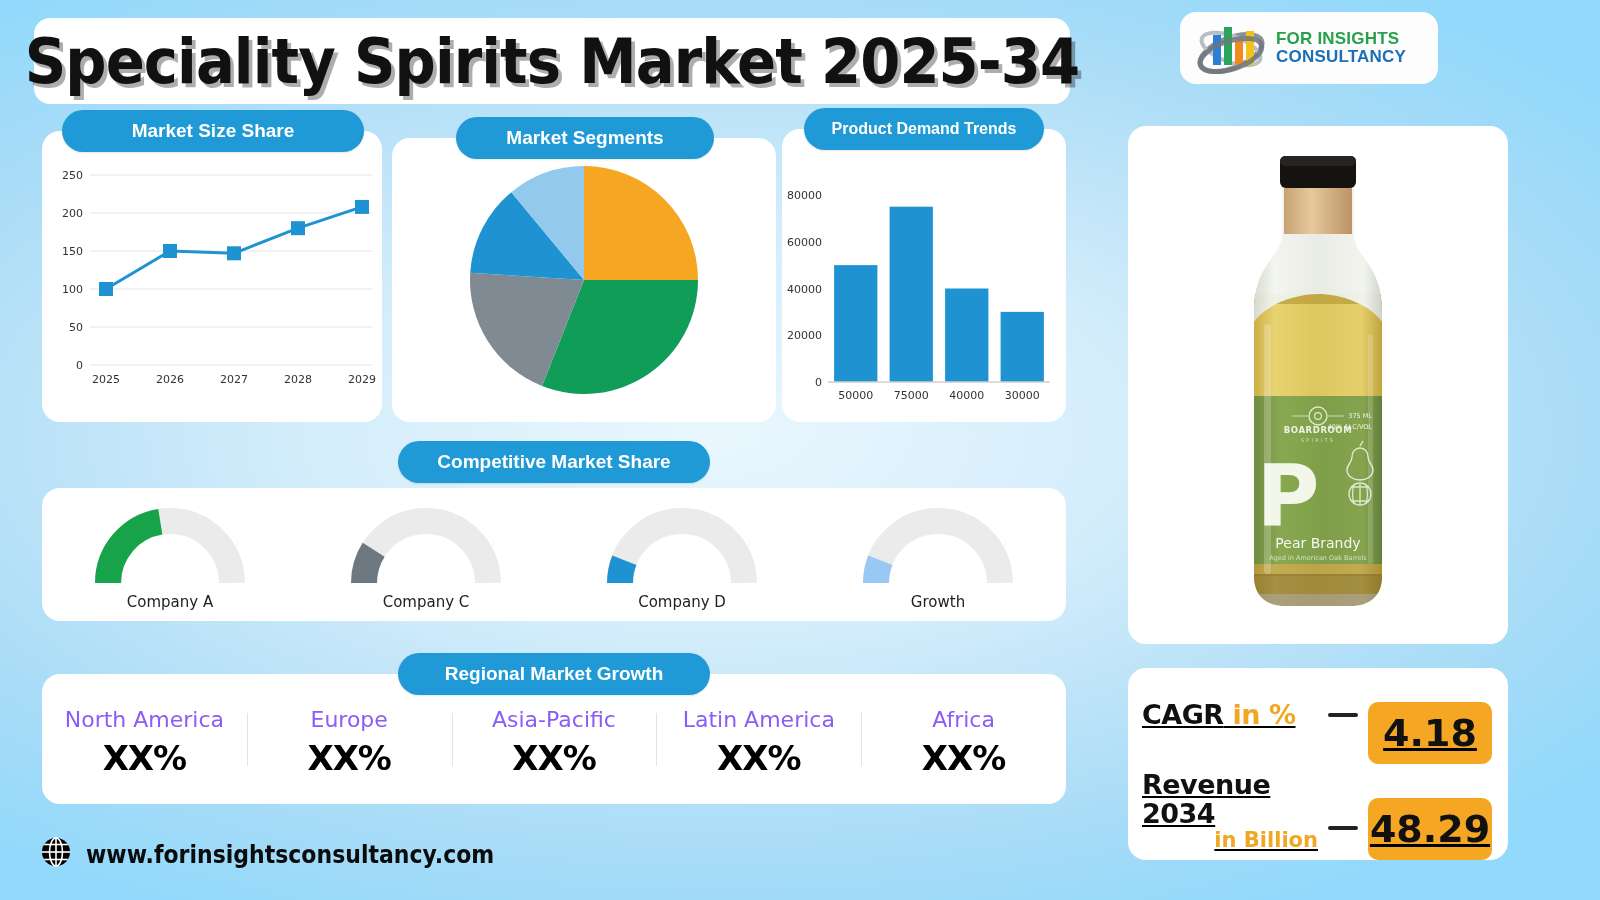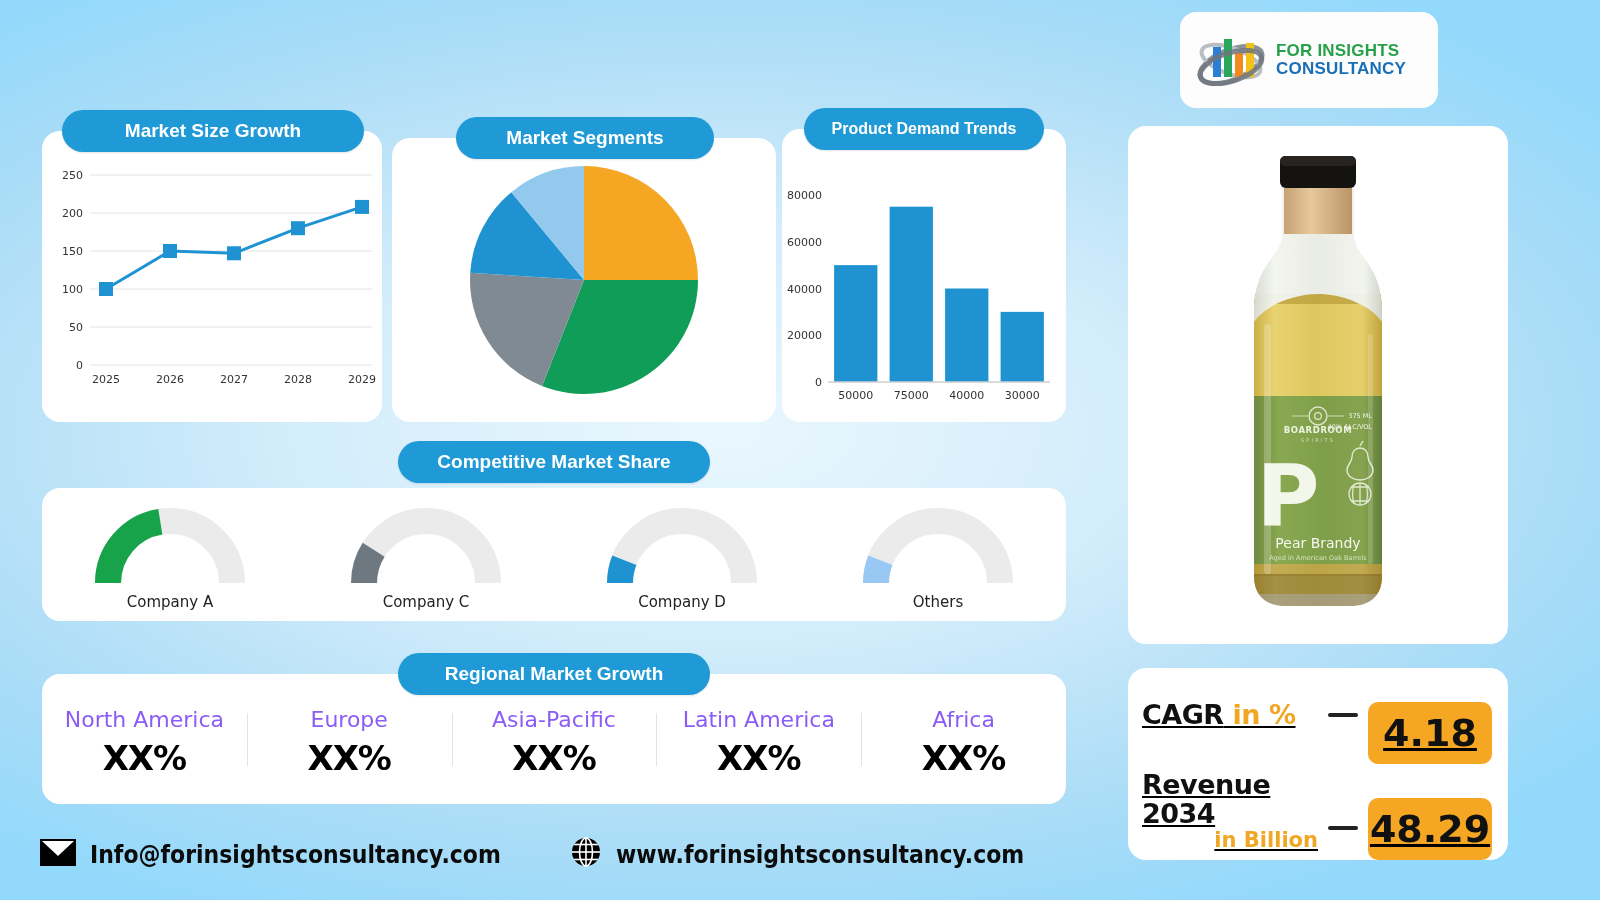--- a/index.html
+++ b/index.html
@@ -21,21 +21,21 @@
     display:flex; align-items:center; justify-content:center;
   }
   .title-text{
     font-family:"DejaVu Sans", sans-serif;
     font-weight:bold; font-size:62px; letter-spacing:-1px;
     color:#111; white-space:nowrap;
     transform:scaleX(.93); transform-origin:center;
     text-shadow:4px 4px 0 rgba(0,0,0,.32);
   }
   .logo-plate{
-    position:absolute; left:1180px; top:12px; width:258px; height:96px;
+    position:absolute; left:1180px; top:12px; width:258px; height:72px;
     background:#fdfdfd; border-radius:16px;
     display:flex; align-items:center; gap:8px; padding:0 14px;
   }
   .logo-mark{ position:relative; width:74px; height:58px; flex:0 0 auto; }
   .logo-text{ line-height:1.06; }
   .logo-l1{ color:#27a04a; font-weight:bold; font-size:17px; letter-spacing:.2px; }
   .logo-l2{ color:#1a6fb5; font-weight:bold; font-size:17px; letter-spacing:.2px; }
 
   
   .card{ position:absolute; background:#fff; border-radius:18px; }
@@ -88,40 +88,43 @@
   .kpi-dash{ width:30px; height:4px; background:#222; border-radius:2px; margin:0 10px; flex:0 0 auto;}
   .kpi-val{ width:124px; height:62px; background:#f5a623; border-radius:10px;
             display:flex; align-items:center; justify-content:center;
             font-size:38px; font-weight:bold; color:#111; font-family:"DejaVu Sans",sans-serif;margin-top:36px;}
 </style>
 </head>
 <body>
 
 <div class="page">
 
+  <div class="title-plate">
+    <div class="title-text">Speciality Spirits Market 2025-34</div>
+  </div>
 
   <div class="logo-plate">
     <div class="logo-mark">
       <svg width="74" height="58" viewBox="0 0 74 58">
         <ellipse cx="37" cy="34" rx="33" ry="15" fill="none" stroke="#8b9298" stroke-width="5" transform="rotate(-22 37 34)"></ellipse>
         <ellipse cx="37" cy="30" rx="31" ry="13" fill="none" stroke="#b9bec2" stroke-width="4" transform="rotate(20 37 30)"></ellipse>
         <rect x="19" y="16" width="8" height="30" fill="#2b7fd4"></rect>
         <rect x="30" y="8" width="8" height="38" fill="#2aa65c"></rect>
         <rect x="41" y="22" width="8" height="24" fill="#ef8b1f"></rect>
         <rect x="52" y="12" width="8" height="34" fill="#f2c21a"></rect>
         <ellipse cx="37" cy="36" rx="32" ry="14" fill="none" stroke="#6f767c" stroke-width="5" transform="rotate(-18 37 36)" opacity=".85"></ellipse>
       </svg>
     </div>
     <div class="logo-text">
       <div class="logo-l1">FOR INSIGHTS</div>
       <div class="logo-l2">CONSULTANCY</div>
     </div>
   </div>
 
-  <div class="badge" style="left:62px; top:110px; width:302px;">Market Size Growth</div>
+  <div class="badge" style="left:62px; top:110px; width:302px;">Market Size Share</div>
   <div class="card" style="left:42px; top:131px; width:340px; height:291px;">
     <svg class="chart-area" style="left:0; top:30px;" width="340" height="250" viewBox="0 0 340 250">
       <g id="ms-grid">
           <line x1="48" y1="204" x2="330" y2="204" stroke="#e4e4e4" stroke-width="1"></line>
           <line x1="48" y1="166" x2="330" y2="166" stroke="#e4e4e4" stroke-width="1"></line>
           <line x1="48" y1="128" x2="330" y2="128" stroke="#e4e4e4" stroke-width="1"></line>
           <line x1="48" y1="90" x2="330" y2="90" stroke="#e4e4e4" stroke-width="1"></line>
           <line x1="48" y1="52" x2="330" y2="52" stroke="#e4e4e4" stroke-width="1"></line>
           <line x1="48" y1="14" x2="330" y2="14" stroke="#e4e4e4" stroke-width="1"></line>
         </g>
@@ -212,21 +215,21 @@
             <path d="M22,84.00000000000001 A62,62 0 0,1 145.99990556862383,83.89178964131429" fill="none" stroke="#ebebeb" stroke-width="26" stroke-linecap="butt"></path>
             <path d="M22,84.00000000000001 A62,62 0 0,1 26.3538578749284,61.176277733549995" fill="none" stroke="#1f93d2" stroke-width="26" stroke-linecap="butt"></path>
           </svg>
           <div class="gauge-label">Company D</div>
         </div>
         <div class="gauge">
           <svg width="168" height="92" viewBox="0 0 168 92">
             <path d="M22,84.00000000000001 A62,62 0 0,1 145.99990556862383,83.89178964131429" fill="none" stroke="#ebebeb" stroke-width="26" stroke-linecap="butt"></path>
             <path d="M22,84.00000000000001 A62,62 0 0,1 26.3538578749284,61.176277733549995" fill="none" stroke="#9ac8f5" stroke-width="26" stroke-linecap="butt"></path>
           </svg>
-          <div class="gauge-label">Others</div>
+          <div class="gauge-label">Growth</div>
         </div>
       </div>
   </div>
 
   <div class="badge" style="left:398px; top:653px; width:312px;">Regional Market Growth</div>
   <div class="card" style="left:42px; top:674px; width:1024px; height:130px;">
     <div class="regions" id="regions">
         <div class="region">
           <div class="region-name">North America</div>
           <div class="region-val">XX%</div>
@@ -244,29 +247,20 @@
           <div class="region-val">XX%</div>
         </div>
         <div class="region">
           <div class="region-name">Africa</div>
           <div class="region-val">XX%</div>
         </div>
       </div>
   </div>
 
   <div class="contact">
-    <div class="contact-item" style="width:600px;">
-      <span>
-        <svg width="36" height="27" viewBox="0 0 36 27">
-            <rect x="0" y="0" width="36" height="27" fill="#000"></rect>
-            <polygon points="2,2 34,2 18,17" fill="#fff"></polygon>
-          </svg>
-      </span>
-      <span class="contact-text">Info@forinsightsconsultancy.com</span>
-    </div>
     <div class="contact-item">
       <span>
         <svg width="32" height="32" viewBox="0 0 32 32">
           <circle cx="16" cy="16" r="14" fill="#000"></circle>
           <g stroke="#fff" stroke-width="1.6" fill="none">
             <ellipse cx="16" cy="16" rx="6.5" ry="14"></ellipse>
             <line x1="2" y1="16" x2="30" y2="16"></line>
             <line x1="4.2" y1="8.5" x2="27.8" y2="8.5"></line>
             <line x1="4.2" y1="23.5" x2="27.8" y2="23.5"></line>
             <line x1="16" y1="2" x2="16" y2="30"></line>

